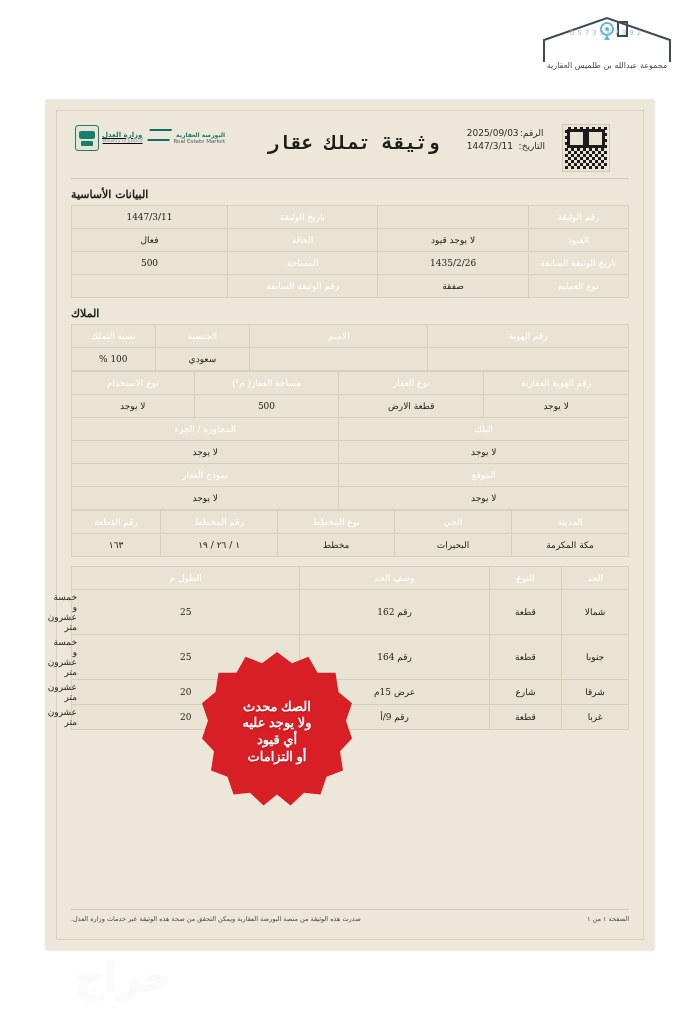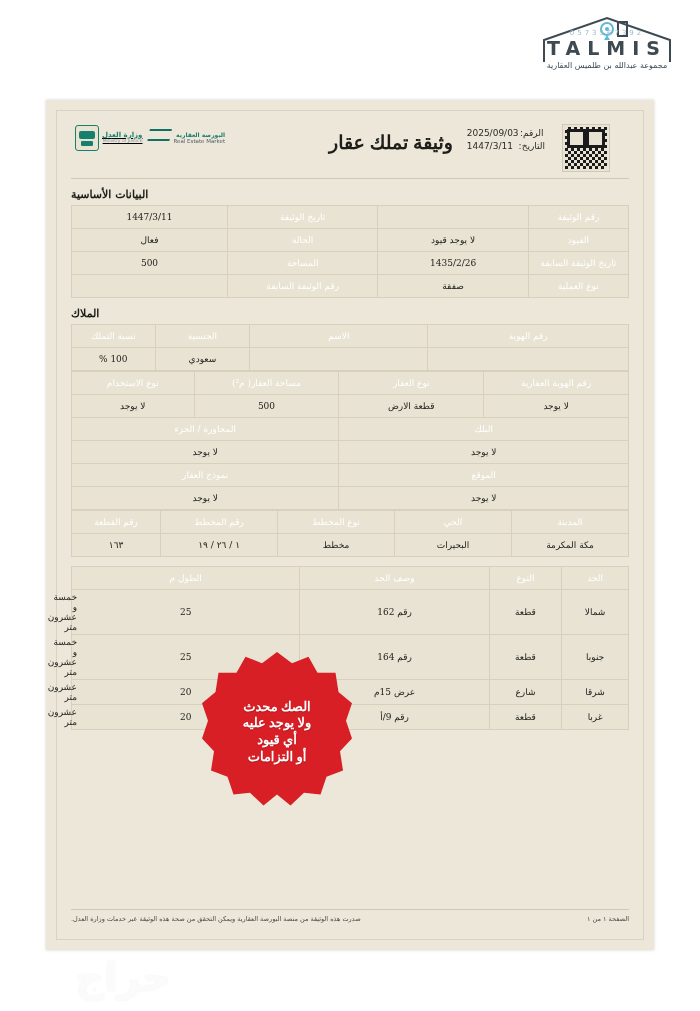--- a/index.html
+++ b/index.html
@@ -104,25 +104,25 @@
     display: flex;
     direction: rtl;
     font-size: 9px;
     color: #2b2b26;
   }
   .datebox .labels { text-align: center; line-height: 1.45; font-weight: normal; }
   .datebox .values { text-align: left; line-height: 1.45; direction: ltr; margin-left: 4px; }
 
   .doc-title {
     position: absolute;
-    top: 14px; right: 176px;
+    top: 14px; right: 190px;
     font-size: 19px;
     font-weight: bold;
     color: #1d1d19;
-    font-family: Liberation Serif, serif;
+    font-family: Liberation Mono, monospace;
   }
 
   .logos {
     position: absolute;
     top: 8px; left: 4px;
     display: flex;
     align-items: center;
     gap: 6px;
     direction: ltr;
   }
@@ -217,21 +217,21 @@
     font-weight: bold;
     line-height: 1.28;
     text-align: center;
     clip-path: polygon(
       50% 0%, 60% 7%, 71% 3%, 77% 13%, 89% 13%, 91% 25%, 100% 32%,
       96% 43%, 100% 54%, 92% 62%, 94% 74%, 83% 78%, 79% 89%, 68% 88%,
       59% 96%, 50% 89%, 41% 96%, 32% 88%, 21% 89%, 17% 78%, 6% 74%,
       8% 62%, 0% 54%, 4% 43%, 0% 32%, 9% 25%, 11% 13%, 23% 13%,
       29% 3%, 40% 7%
     );
-    font-family: Liberation Serif, serif;
+    font-family: Liberation Sans, sans-serif;
     text-shadow: 0 1px 1px rgba(0,0,0,.2);
     z-index: 6;
   }
 
   
   .foot {
     position: absolute;
     bottom: 16px; left: 14px; right: 14px;
     border-top: 1px solid #cfc8b4;
     padding-top: 5px;
@@ -264,21 +264,20 @@
 <div class="top-band">
   <div class="talmis">
     <svg class="talmis-house" viewBox="0 0 134 50">
       <path d="M4 48 L4 26 L67 4 L130 26 L130 48" fill="none" stroke="#3e4a52" stroke-width="2"></path>
       <rect x="78" y="8" width="9" height="14" fill="none" stroke="#3e4a52" stroke-width="2"></rect>
       <circle cx="67" cy="15" r="6" fill="none" stroke="#5fb8d6" stroke-width="2"></circle>
       <circle cx="67" cy="15" r="2" fill="#5fb8d6"></circle>
       <path d="M67 21 L64 26 L70 26 Z" fill="#5fb8d6"></path>
     </svg>
     <div class="talmis-phone">0573567392</div>
-    <div class="talmis-word">TALMIS</div>
     <div class="talmis-sub">مجموعة عبدالله بن طلميس العقارية</div>
   </div>
 </div>
 
 <div class="sheet">
 <div class="sheet-inner">
 
   <div class="doc-head">
     <div class="qr"></div>
 

